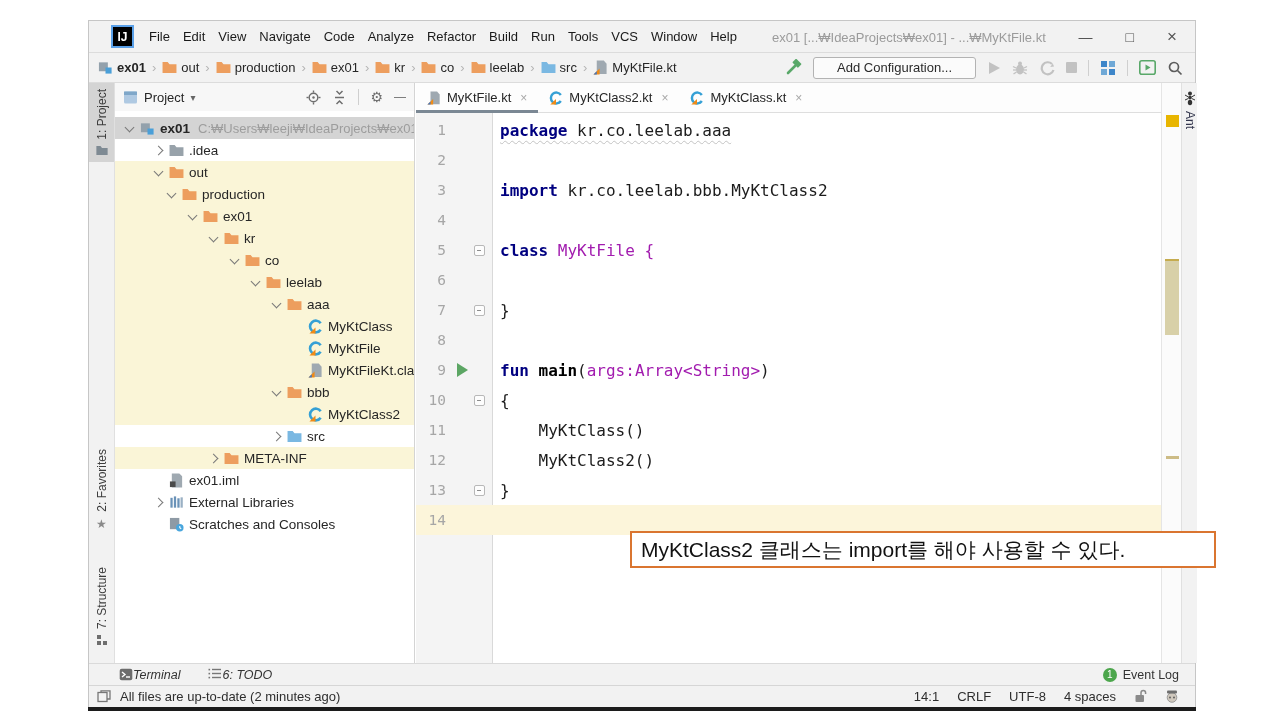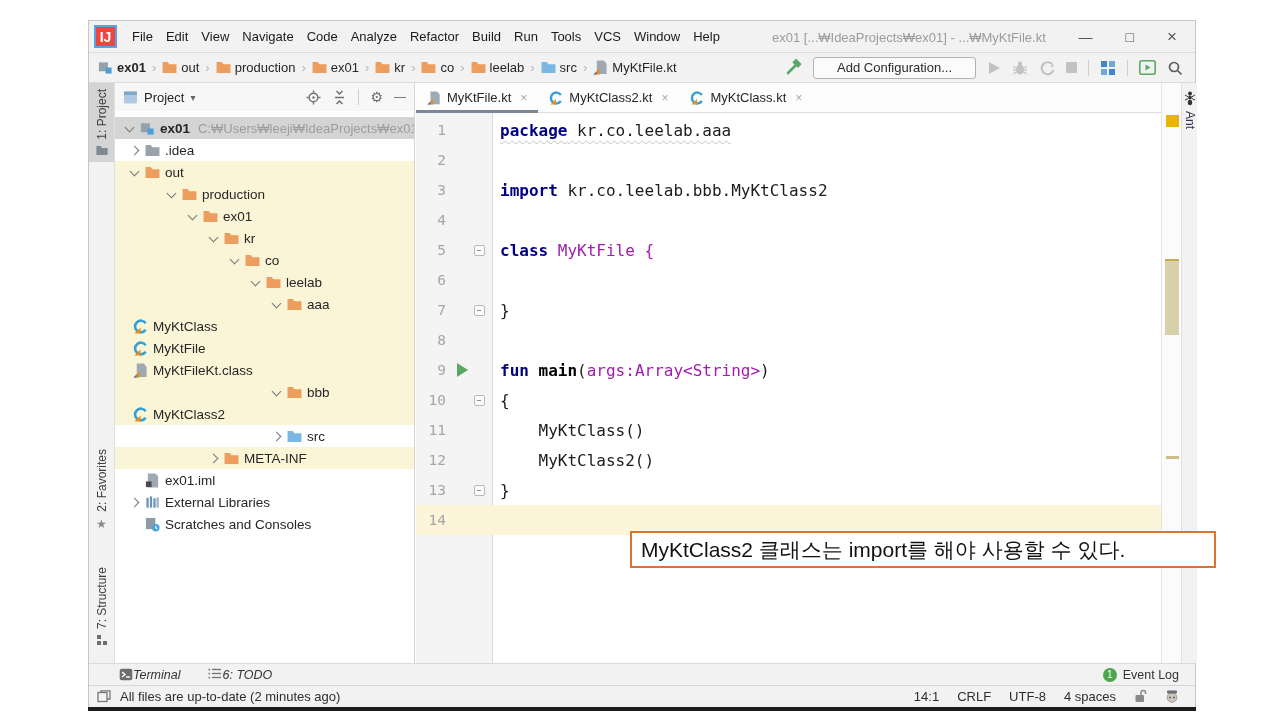--- a/index.html
+++ b/index.html
@@ -4,22 +4,22 @@
 <style>
   html,body{margin:0;padding:0;background:#fff;width:1280px;height:720px;overflow:hidden;
     font-family:"Liberation Sans",sans-serif;cursor:default;}
   #stage{position:relative;width:1280px;height:720px;background:#fff;}
   #win{position:absolute;left:88px;top:20px;width:1108px;height:690px;background:#fff;
     border:1px solid #c6c6c6;box-sizing:border-box;}
 
   
   .titlebar{position:absolute;left:0;top:0;width:100%;height:32px;background:#f2f2f2;
     border-bottom:1px solid #dcdcdc;display:flex;align-items:center;box-sizing:border-box;}
-  .logo{width:19px;height:19px;background:#ef4444;border:2px solid #5aa0e8;margin-left:5px;
-    color:#fff;font-size:14px;font-weight:bold;display:flex;align-items:center;justify-content:center;flex:none;}
+  .logo{width:19px;height:19px;background:#000000;border:2px solid #5aa0e8;margin-left:22px;
+    color:#fff;font-size:12px;font-weight:bold;display:flex;align-items:center;justify-content:center;flex:none;}
   .menubar{display:flex;gap:13px;margin-left:15px;font-size:13px;color:#1a1a1a;white-space:nowrap;}
   .wintitle{position:absolute;left:683px;top:0;height:32px;display:flex;align-items:center;
     color:#9b9b9b;font-size:13px;white-space:nowrap;}
   .wincontrols{position:absolute;right:18px;top:0;height:32px;display:flex;gap:33px;align-items:center;
     color:#555;font-size:14px;}
 
   
   .toolbar{position:absolute;left:0;top:32px;width:100%;height:30px;background:#f2f2f2;
     border-bottom:1px solid #dcdcdc;box-sizing:border-box;}
   .crumbs{position:absolute;left:9px;top:0;height:29px;display:flex;align-items:center;gap:4px;
@@ -45,23 +45,23 @@
   
   .ppanel{position:absolute;left:26px;top:0;width:300px;height:100%;background:#fff;
     border-right:1px solid #d4d4d4;box-sizing:border-box;overflow:hidden;}
   .phead{height:28px;display:flex;align-items:center;padding:0 8px;gap:6px;font-size:13px;color:#262626;background:#f7f7f7;}
   .phead-dd{color:#666;font-size:10px;}
   .phead-icons{display:flex;gap:11px;margin-left:auto;align-items:center;color:#6e6e6e;font-size:14px;}
   .ptree{position:absolute;left:0;top:34px;right:0;}
   .trow{display:flex;align-items:center;height:22px;font-size:13.5px;color:#262626;white-space:nowrap;}
   .trow.yellow{background:#faf5d7;}
   .trow.sel{background:#d4d4d4;}
-  .lvl-0{padding-left:7px}.lvl-1{padding-left:12px}.lvl-2{padding-left:49px}.lvl-3{padding-left:70px}
+  .lvl-0{padding-left:7px}.lvl-1{padding-left:36px}.lvl-2{padding-left:49px}.lvl-3{padding-left:70px}
   .lvl-4{padding-left:91px}.lvl-5{padding-left:112px}.lvl-6{padding-left:133px}.lvl-7{padding-left:154px}
-  .lvl-8{}
+  .lvl-8{padding-left:175px}
   .chev{width:15px;height:15px;position:relative;flex:none;margin-right:2px;}
   .chev.d::before{content:"";position:absolute;left:4px;top:3px;width:6px;height:6px;
     border-right:1.5px solid #787878;border-bottom:1.5px solid #787878;transform:rotate(45deg);}
   .chev.r::before{content:"";position:absolute;left:4px;top:4px;width:6px;height:6px;
     border-right:1.5px solid #787878;border-bottom:1.5px solid #787878;transform:rotate(-45deg);}
   .ticon{width:17px;height:16px;flex:none;margin-right:4px;display:flex;align-items:center;justify-content:center;}
   .tpath{color:#9d9d9d;margin-left:8px;font-size:13px;}
   .bold{font-weight:bold;}
 
   

